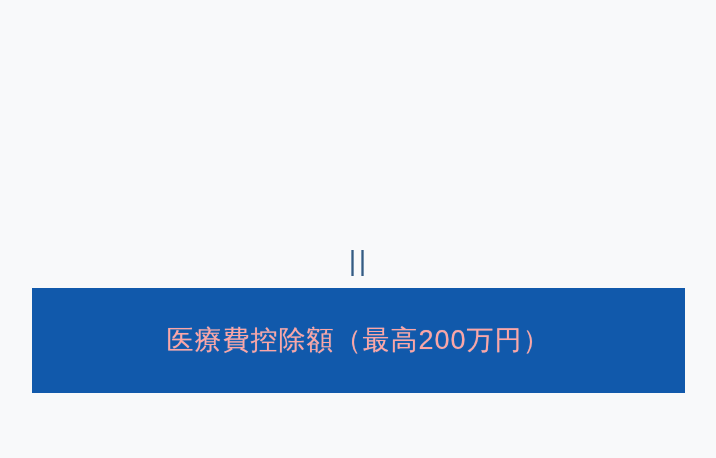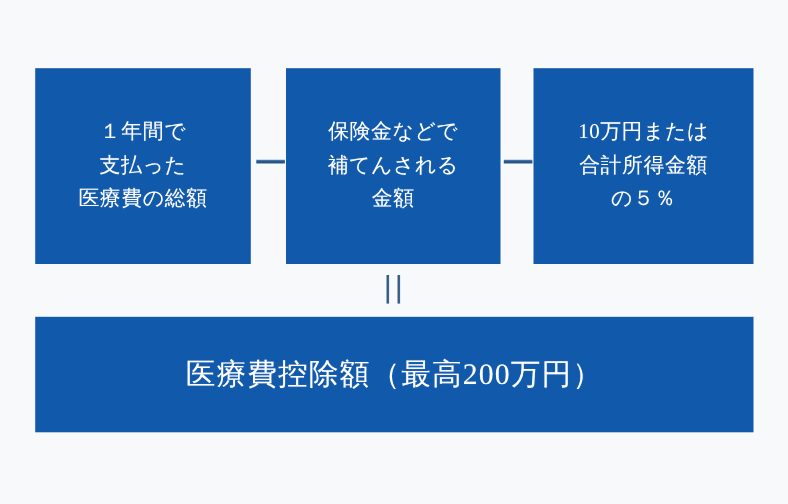--- a/index.html
+++ b/index.html
@@ -101,59 +101,34 @@
     width: 653px;
     height: 105px;
     background: #1159ab;
     display: flex;
     align-items: center;
     justify-content: center;
     box-sizing: border-box;
   }
 
   .result-text {
-    color: #ffffff;
+    color: #fca5a5;
     font-size: 27px;
     line-height: 1.3;
     text-align: center;
     letter-spacing: 1px;
-    font-family: Liberation Serif, serif;
+    font-family: Liberation Sans, sans-serif;
     text-shadow: 0 0 1px rgba(255,255,255,0.35);
   }
 </style>
 </head>
 <body>
 
 <div class="diagram">
 
-  <div class="top-row">
-
-    <div class="term-box b1">
-      <div class="term-text">１年間で
-支払った
-医療費の総額</div>
-    </div>
-
-    <div class="op-minus m1"></div>
-
-    <div class="term-box b2">
-      <div class="term-text">保険金などで
-補てんされる
-金額</div>
-    </div>
-
-    <div class="op-minus m2"></div>
-
-    <div class="term-box b3">
-      <div class="term-text">10万円または
-合計所得金額
-の５％</div>
-    </div>
-
-  </div>
 
   <div class="op-equals">
     <span class="bar b-left"></span>
     <span class="bar b-right"></span>
   </div>
 
   <div class="result-box">
     <div class="result-text">医療費控除額（最高200万円）</div>
   </div>
 

